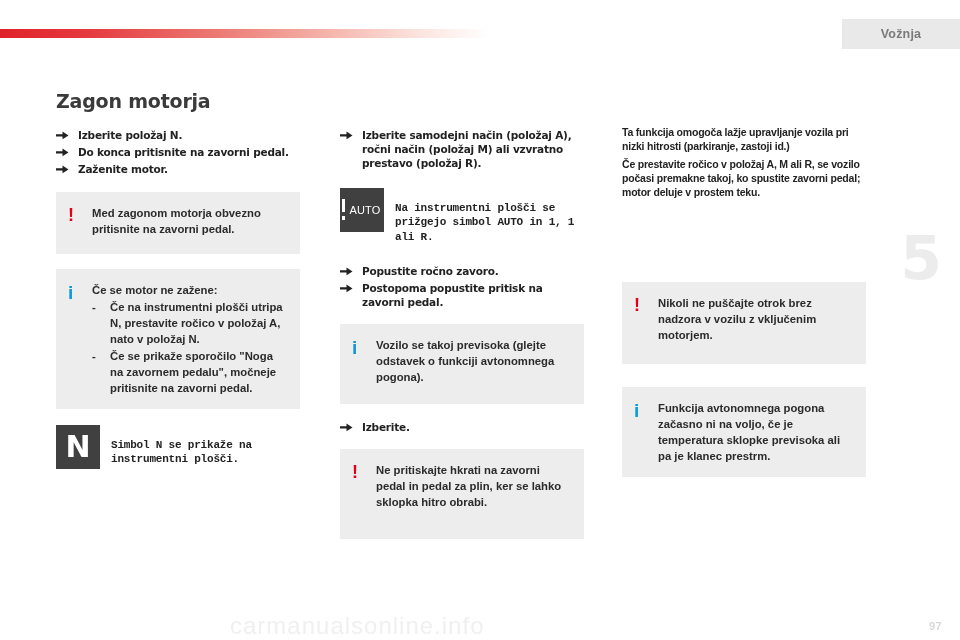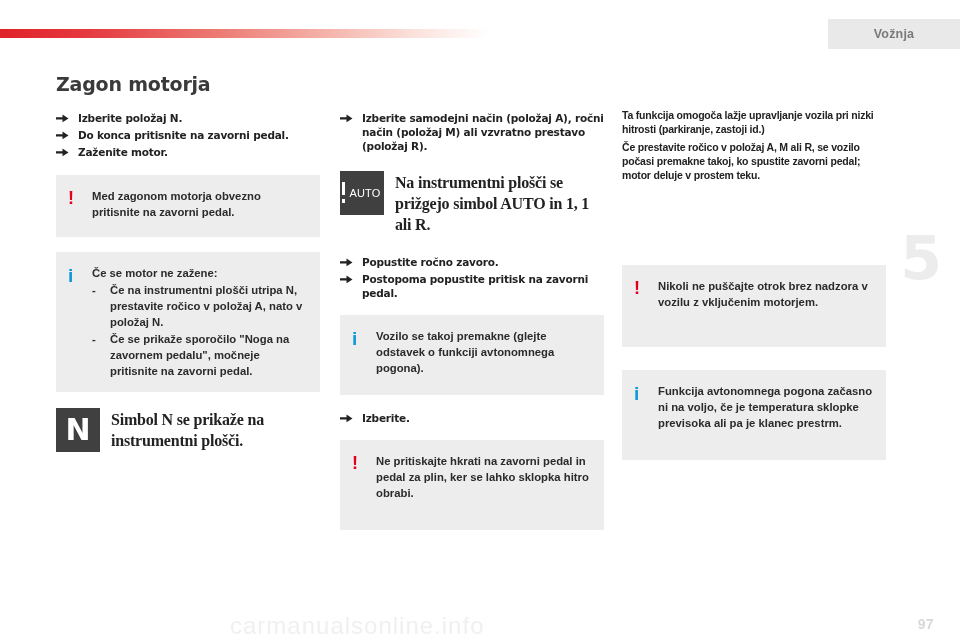--- a/index.html
+++ b/index.html
@@ -21,21 +21,21 @@
     left: 0;
     top: 29px;
     width: 489px;
     height: 9px;
     background: linear-gradient(to right, #e0222a 0%, #e53a3f 18%, #ec7b74 45%, #f5b6ad 68%, #fbe2dc 85%, #ffffff 100%);
   }
   .header-tab {
     position: absolute;
     right: 0;
     top: 19px;
-    width: 132px;
+    width: 118px;
     height: 30px;
     background: #e9e9e9;
     display: flex;
     align-items: center;
     justify-content: center;
   }
   .header-tab-label {
     font-size: 12.5px;
     font-weight: bold;
     color: #7a7a7a;
@@ -50,23 +50,23 @@
     font-size: 60px;
     font-weight: bold;
     color: #ececec;
     line-height: 1;
     font-family: "DejaVu Sans", sans-serif;
   }
 
   
   .page-number {
     position: absolute;
-    right: 26px;
+    right: 18px;
     bottom: 8px;
-    font-size: 14px;
+    font-size: 11px;
     color: #d8d8d8;
     font-weight: bold;
     letter-spacing: 0.4px;
   }
 
   
   .watermark {
     position: absolute;
     left: 0;
     bottom: 0;
@@ -79,22 +79,22 @@
     align-items: flex-end;
     padding-left: 230px;
     box-sizing: border-box;
     font-weight: 500;
     user-select: none;
   }
 
   
   .col {
     position: absolute;
-    top: 73px;
-    width: 264px;
+    top: 90px;
+    width: 244px;
   }
   .col-left   { left: 56px; }
   .col-mid    { left: 340px; }
   .col-right  { left: 622px; }
 
   h2.section-title {
     margin: 0 0 17px 0;
     font-size: 19px;
     font-weight: bold;
     color: #3a3a3a;
@@ -210,27 +210,28 @@
   .icon-row .icon-box {
     flex: 0 0 auto;
     width: 44px;
     height: 44px;
     background: #404040;
     position: relative;
     margin-right: 11px;
   }
   .icon-row .icon-text {
     flex: 1 1 auto;
-    font-size: 16px;
+    font-size: 11px;
     font-weight: bold;
     color: #222222;
     line-height: 1.33;
-    font-family: Liberation Serif, serif;
+    font-family: Liberation Mono, monospace;
     letter-spacing: -0.2px;
     padding-top: 1px;
+    margin-top: 12px;
   }
 
   
   .n-glyph {
     position: absolute;
     left: 0; top: 0; right: 0; bottom: 0;
     display: flex;
     align-items: center;
     justify-content: center;
     color: #ffffff;
@@ -397,21 +398,21 @@
           </svg>
       </span>
       <span>Postopoma popustite pritisk na zavorni pedal.</span>
     </li>
   </ul>
 
   <div class="callout" style="margin-top:14px;min-height:80px;">
     <div class="glyph">
       <span class="glyph-info">i</span>
     </div>
-    <div class="ctext">Vozilo se takoj premakne (glejte odstavek o funkciji avtonomnega pogona).</div>
+    <div class="ctext">Vozilo se takoj previsoka (glejte odstavek o funkciji avtonomnega pogona).</div>
   </div>
 
   <ul class="steps" style="margin-top:17px;">
     <li>
       <span class="bullet-arrow">
         <svg width="13" height="11" viewBox="0 0 13 11">
             <path d="M0 4.2 L6.5 4.2 L6.5 1.6 L12.5 5.4 L6.5 9.2 L6.5 6.6 L0 6.6 Z" fill="#222"></path>
           </svg>
       </span>
       <span>Izberite.</span>

